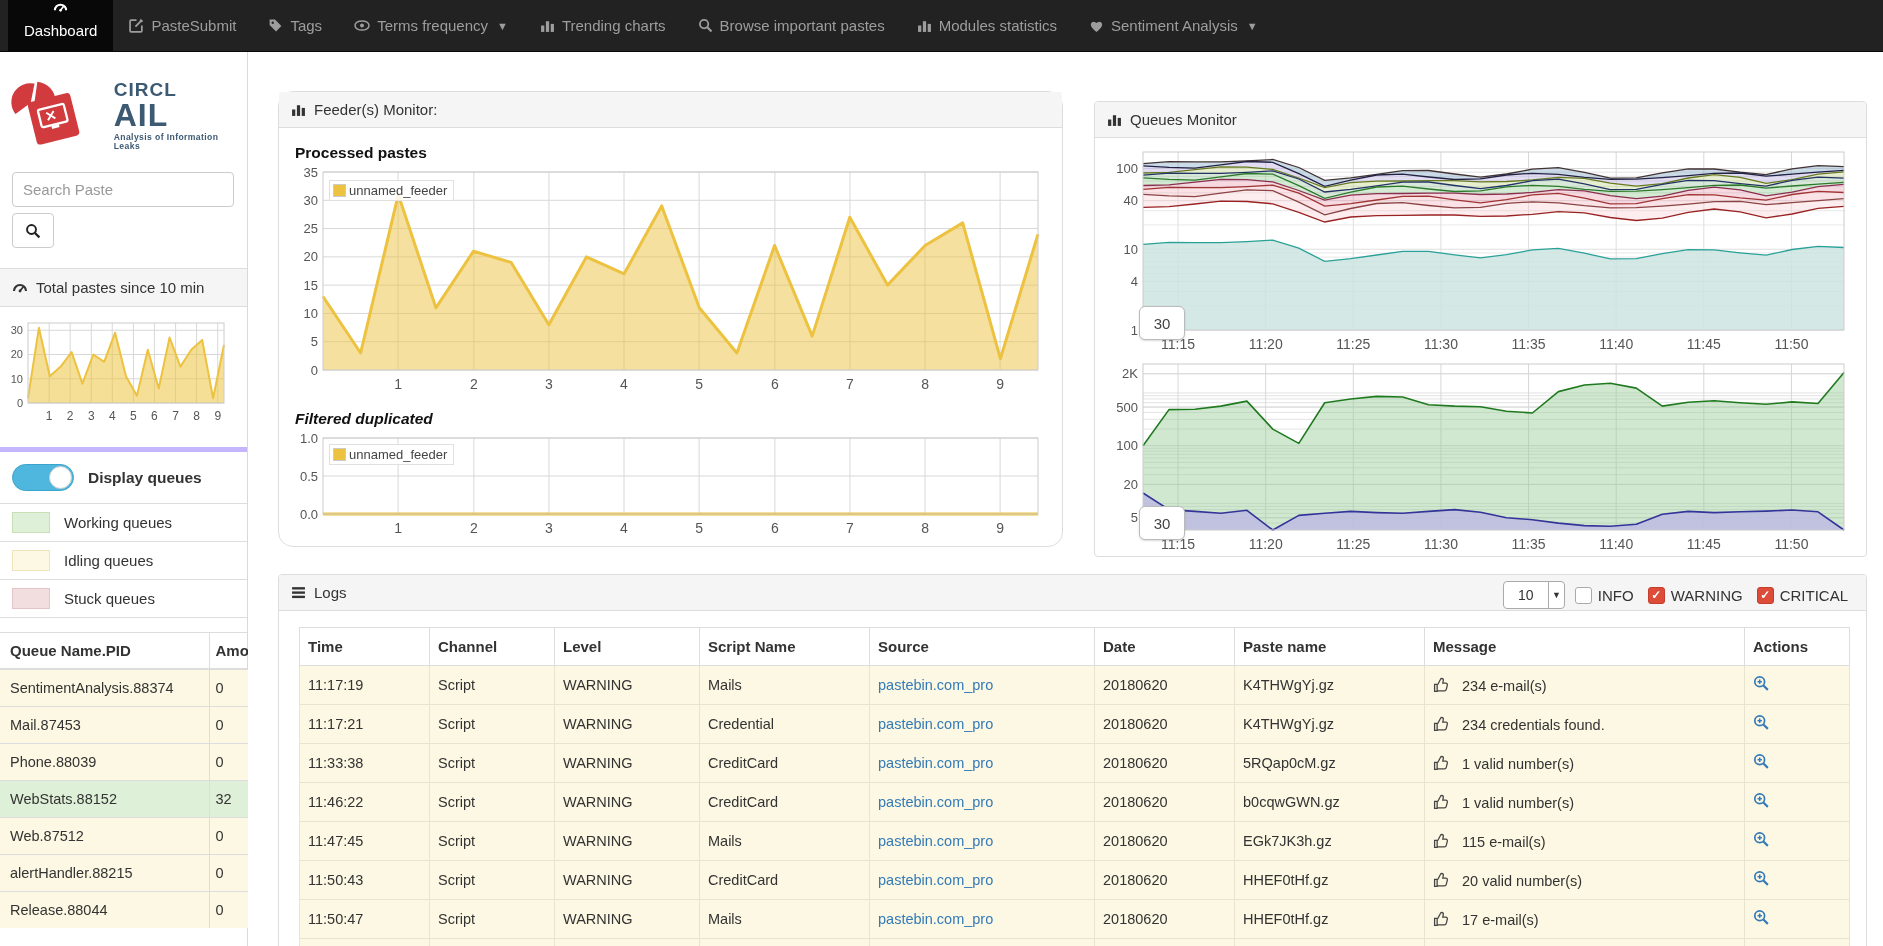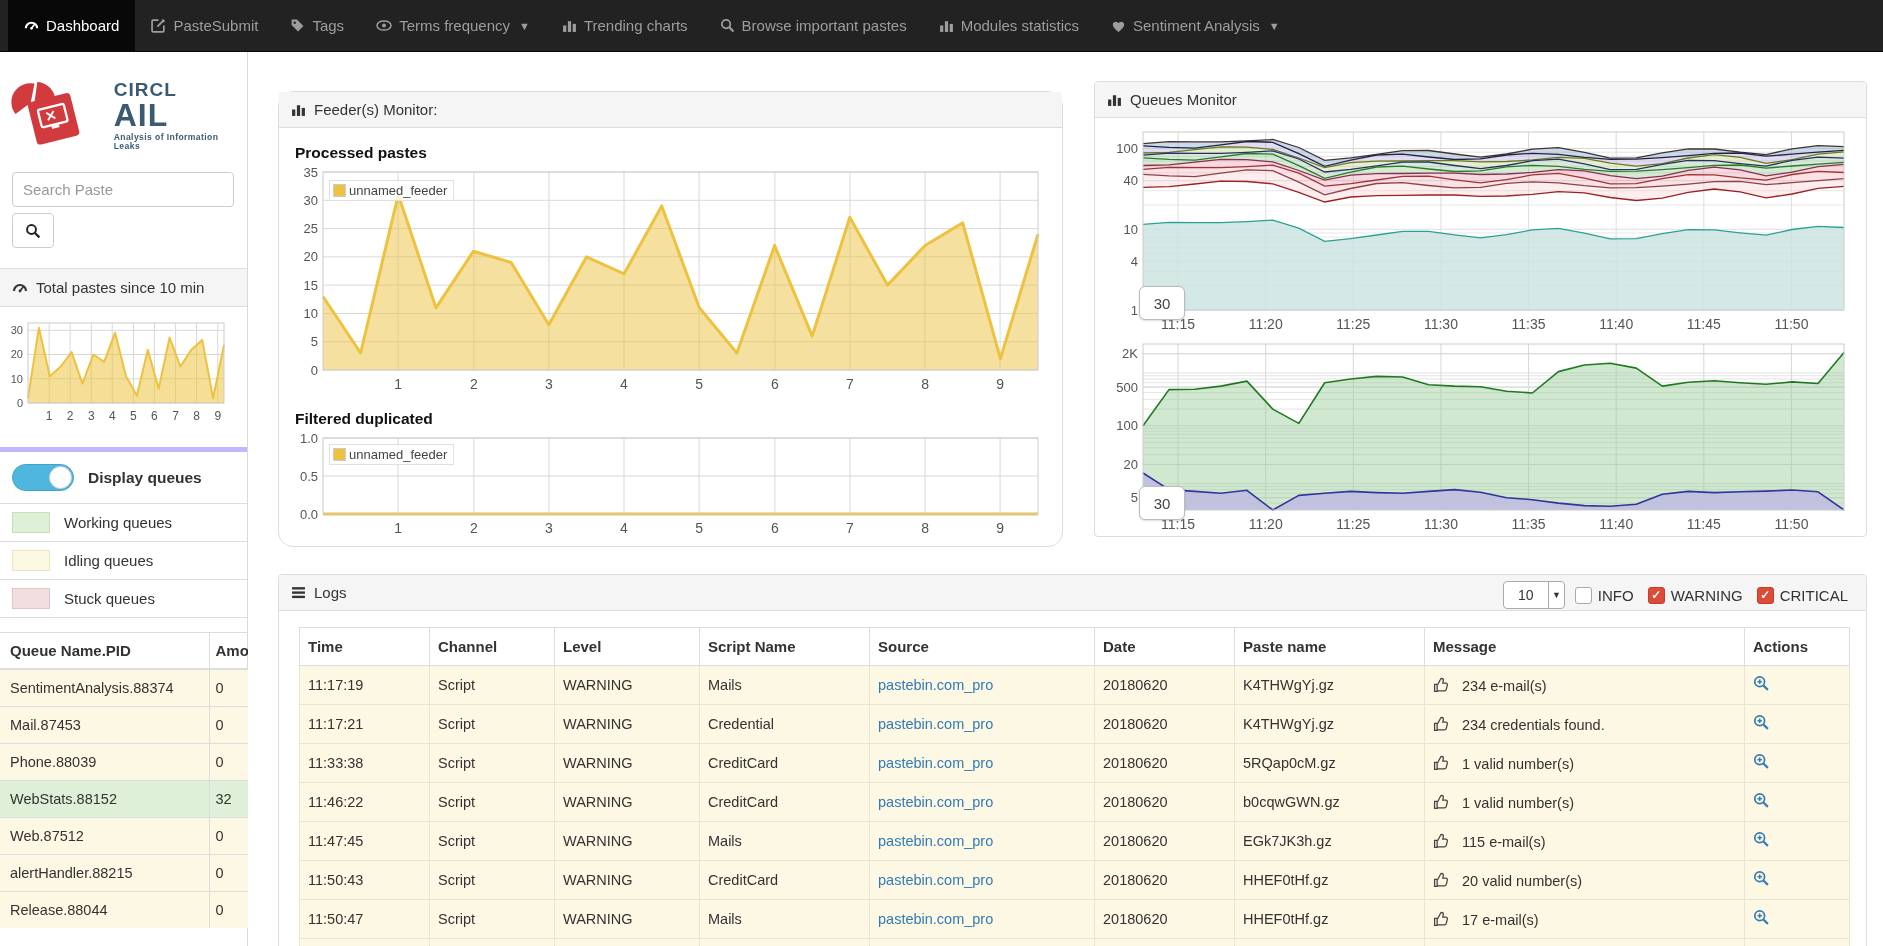--- a/index.html
+++ b/index.html
@@ -4,21 +4,21 @@
 <style>
   * { margin:0; padding:0; box-sizing:border-box; }
   html,body { width:1883px; height:946px; overflow:hidden; background:#fff;
     font-family:"Liberation Sans", sans-serif; color:#333; font-size:15px; }
 
   
   .navbar { position:absolute; top:0; left:0; width:1883px; height:52px;
     background:#222; border-bottom:1px solid #080808; display:flex; align-items:stretch; padding-left:8px; }
   .nav-item { display:flex; align-items:center; gap:7px; padding:0 16px; color:#9d9d9d;
     font-size:15px; cursor:pointer; white-space:nowrap; }
-  .nav-item.active { background:#080808; color:#fff; }
+  .nav-item.active { background:#080808; color:#fff;flex-direction:column; }
   .nav-item svg { display:block; }
   .caret { font-size:11px; margin-left:2px; }
 
   
   .sidebar { position:absolute; top:52px; left:0; width:248px; height:894px;
     background:#fff; border-right:1px solid #d9d9d9; }
   .logo-row { display:flex; align-items:center; justify-content:center; gap:24px; margin:26px 6px 20px 6px; }
   .brand-txt { line-height:1; }
   .brand-top { font-size:19px; font-weight:bold; color:#3d5a73; letter-spacing:1px; }
   .brand-main { font-size:32px; font-weight:bold; color:#3d5a73; letter-spacing:1px; }
@@ -63,21 +63,21 @@
   .chart-title { font-weight:bold; font-size:15.5px; margin:6px 0 4px 2px; color:#111; }
   .chart-box { position:relative; }
   .flot-legend { position:absolute; border:1px solid #e0e0e0; background:rgba(255,255,255,.85);
     padding:2px 6px 2px 3px; font-size:13px; color:#444; display:flex; align-items:center; gap:3px; }
   .flot-legend .sq { width:13px; height:13px; background:#edc240; border:1px solid #ccc; display:inline-block; }
   .badge30 { position:absolute; width:46px; height:34px; background:#fff; border:1px solid #bbb;
     border-radius:6px; box-shadow:0 1px 2px rgba(0,0,0,.15); font-size:15px; color:#444;
     display:flex; align-items:center; justify-content:center; }
 
   #feeder-panel { left:278px; top:91px; width:785px; height:456px;border-radius:15px; }
-  #queues-panel { left:1094px; top:81px; width:773px; height:456px; }
+  #queues-panel { left:1094px; top:101px; width:773px; height:456px; }
   #logs-panel   { left:278px; top:574px; width:1589px; height:420px; }
 
   
   .logs-controls { position:absolute; right:10px; top:6px; display:flex; align-items:center; gap:10px; }
   .select-box { width:62px; height:28px; background:#fff; border:1px solid #aaa; border-radius:4px;
     display:flex; align-items:center; cursor:pointer; font-size:14px; color:#333; }
   .select-box .val { flex:1; text-align:center; }
   .select-box .arrow { border-left:1px solid #aaa; width:16px; height:100%; display:flex;
     align-items:center; justify-content:center; font-size:9px; color:#333; }
   .chk-group { display:flex; align-items:center; gap:6px; font-size:15px; color:#333; }
@@ -372,21 +372,21 @@
           <text x="180.865" y="223" text-anchor="middle" font-size="14" fill="#555">2</text>
           <text x="255.94" y="223" text-anchor="middle" font-size="14" fill="#555">3</text>
           <text x="331.015" y="223" text-anchor="middle" font-size="14" fill="#555">4</text>
           <text x="406.09000000000003" y="223" text-anchor="middle" font-size="14" fill="#555">5</text>
           <text x="481.88" y="223" text-anchor="middle" font-size="14" fill="#555">6</text>
           <text x="556.955" y="223" text-anchor="middle" font-size="14" fill="#555">7</text>
           <text x="632.03" y="223" text-anchor="middle" font-size="14" fill="#555">8</text>
           <text x="707.105" y="223" text-anchor="middle" font-size="14" fill="#555">9</text>
         </svg>
       </div>
-    <div class="chart-title" style="margin-top:12px;">Filtered duplicated</div>
+    <div class="chart-title" style="margin-top:12px;font-style:italic;">Filtered duplicated</div>
     <div class="chart-box" id="feeder-chart-2">
       <div class="flot-legend" style="left:36px; top:12px;">
         <span class="sq"></span>
         <span>unnamed_feeder</span>
       </div>
     <svg width="753" height="110" viewBox="0 0 753 110" style="display: block;">
           <rect x="30" y="6" width="715" height="76" fill="#ffffff" stroke="none"></rect>
           <line x1="30" x2="745" y1="82" y2="82" stroke="#d8d8d8" stroke-width="1"></line>
           <line x1="30" x2="745" y1="44" y2="44" stroke="#d8d8d8" stroke-width="1"></line>
           <line x1="30" x2="745" y1="6" y2="6" stroke="#d8d8d8" stroke-width="1"></line>

